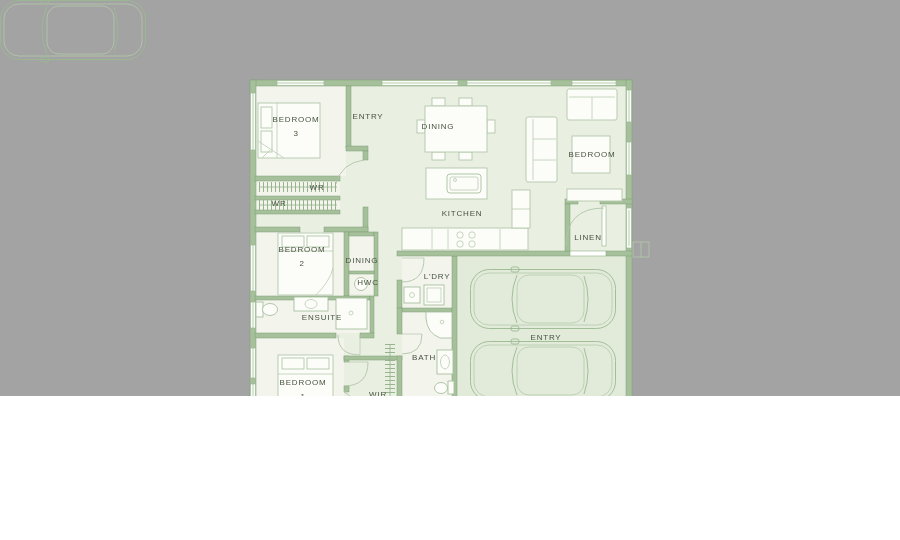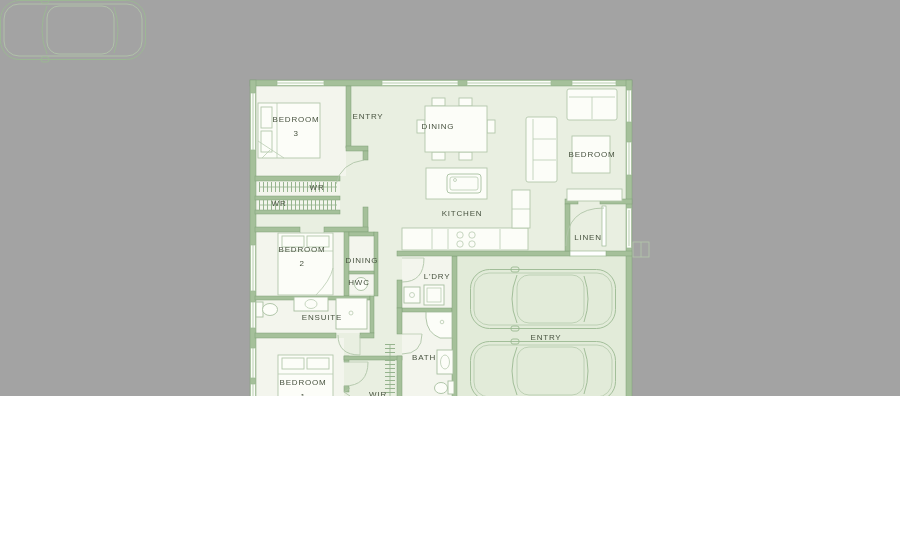--- a/index.html
+++ b/index.html
@@ -255,21 +255,21 @@
   <div class="plan-label" style="left:368px;top:117px">ENTRY</div>
   <div class="plan-label" style="left:438px;top:127px">DINING</div>
   <div class="plan-label" style="left:592px;top:155px">BEDROOM</div>
   <div class="plan-label" style="left:588px;top:238px">LINEN</div>
   <div class="plan-label" style="left:462px;top:214px">KITCHEN</div>
   <div class="plan-label" style="left:317px;top:188px">WR</div>
   <div class="plan-label" style="left:279px;top:204px">WR</div>
   <div class="plan-label" style="left:302px;top:257px">BEDROOM
 2</div>
   <div class="plan-label" style="left:362px;top:261px">DINING</div>
-  <div class="plan-label" style="left:359px;top:283px">HWC</div>
+  <div class="plan-label" style="left:368px;top:283px">HWC</div>
   <div class="plan-label" style="left:322px;top:318px">ENSUITE</div>
   <div class="plan-label" style="left:437px;top:277px">L'DRY</div>
   <div class="plan-label" style="left:424px;top:358px">BATH</div>
   <div class="plan-label" style="left:378px;top:395px">WIR</div>
   <div class="plan-label" style="left:303px;top:390px">BEDROOM
 1</div>
   <div class="plan-label" style="left:546px;top:338px">ENTRY</div>
 </div>
 </div>
 

